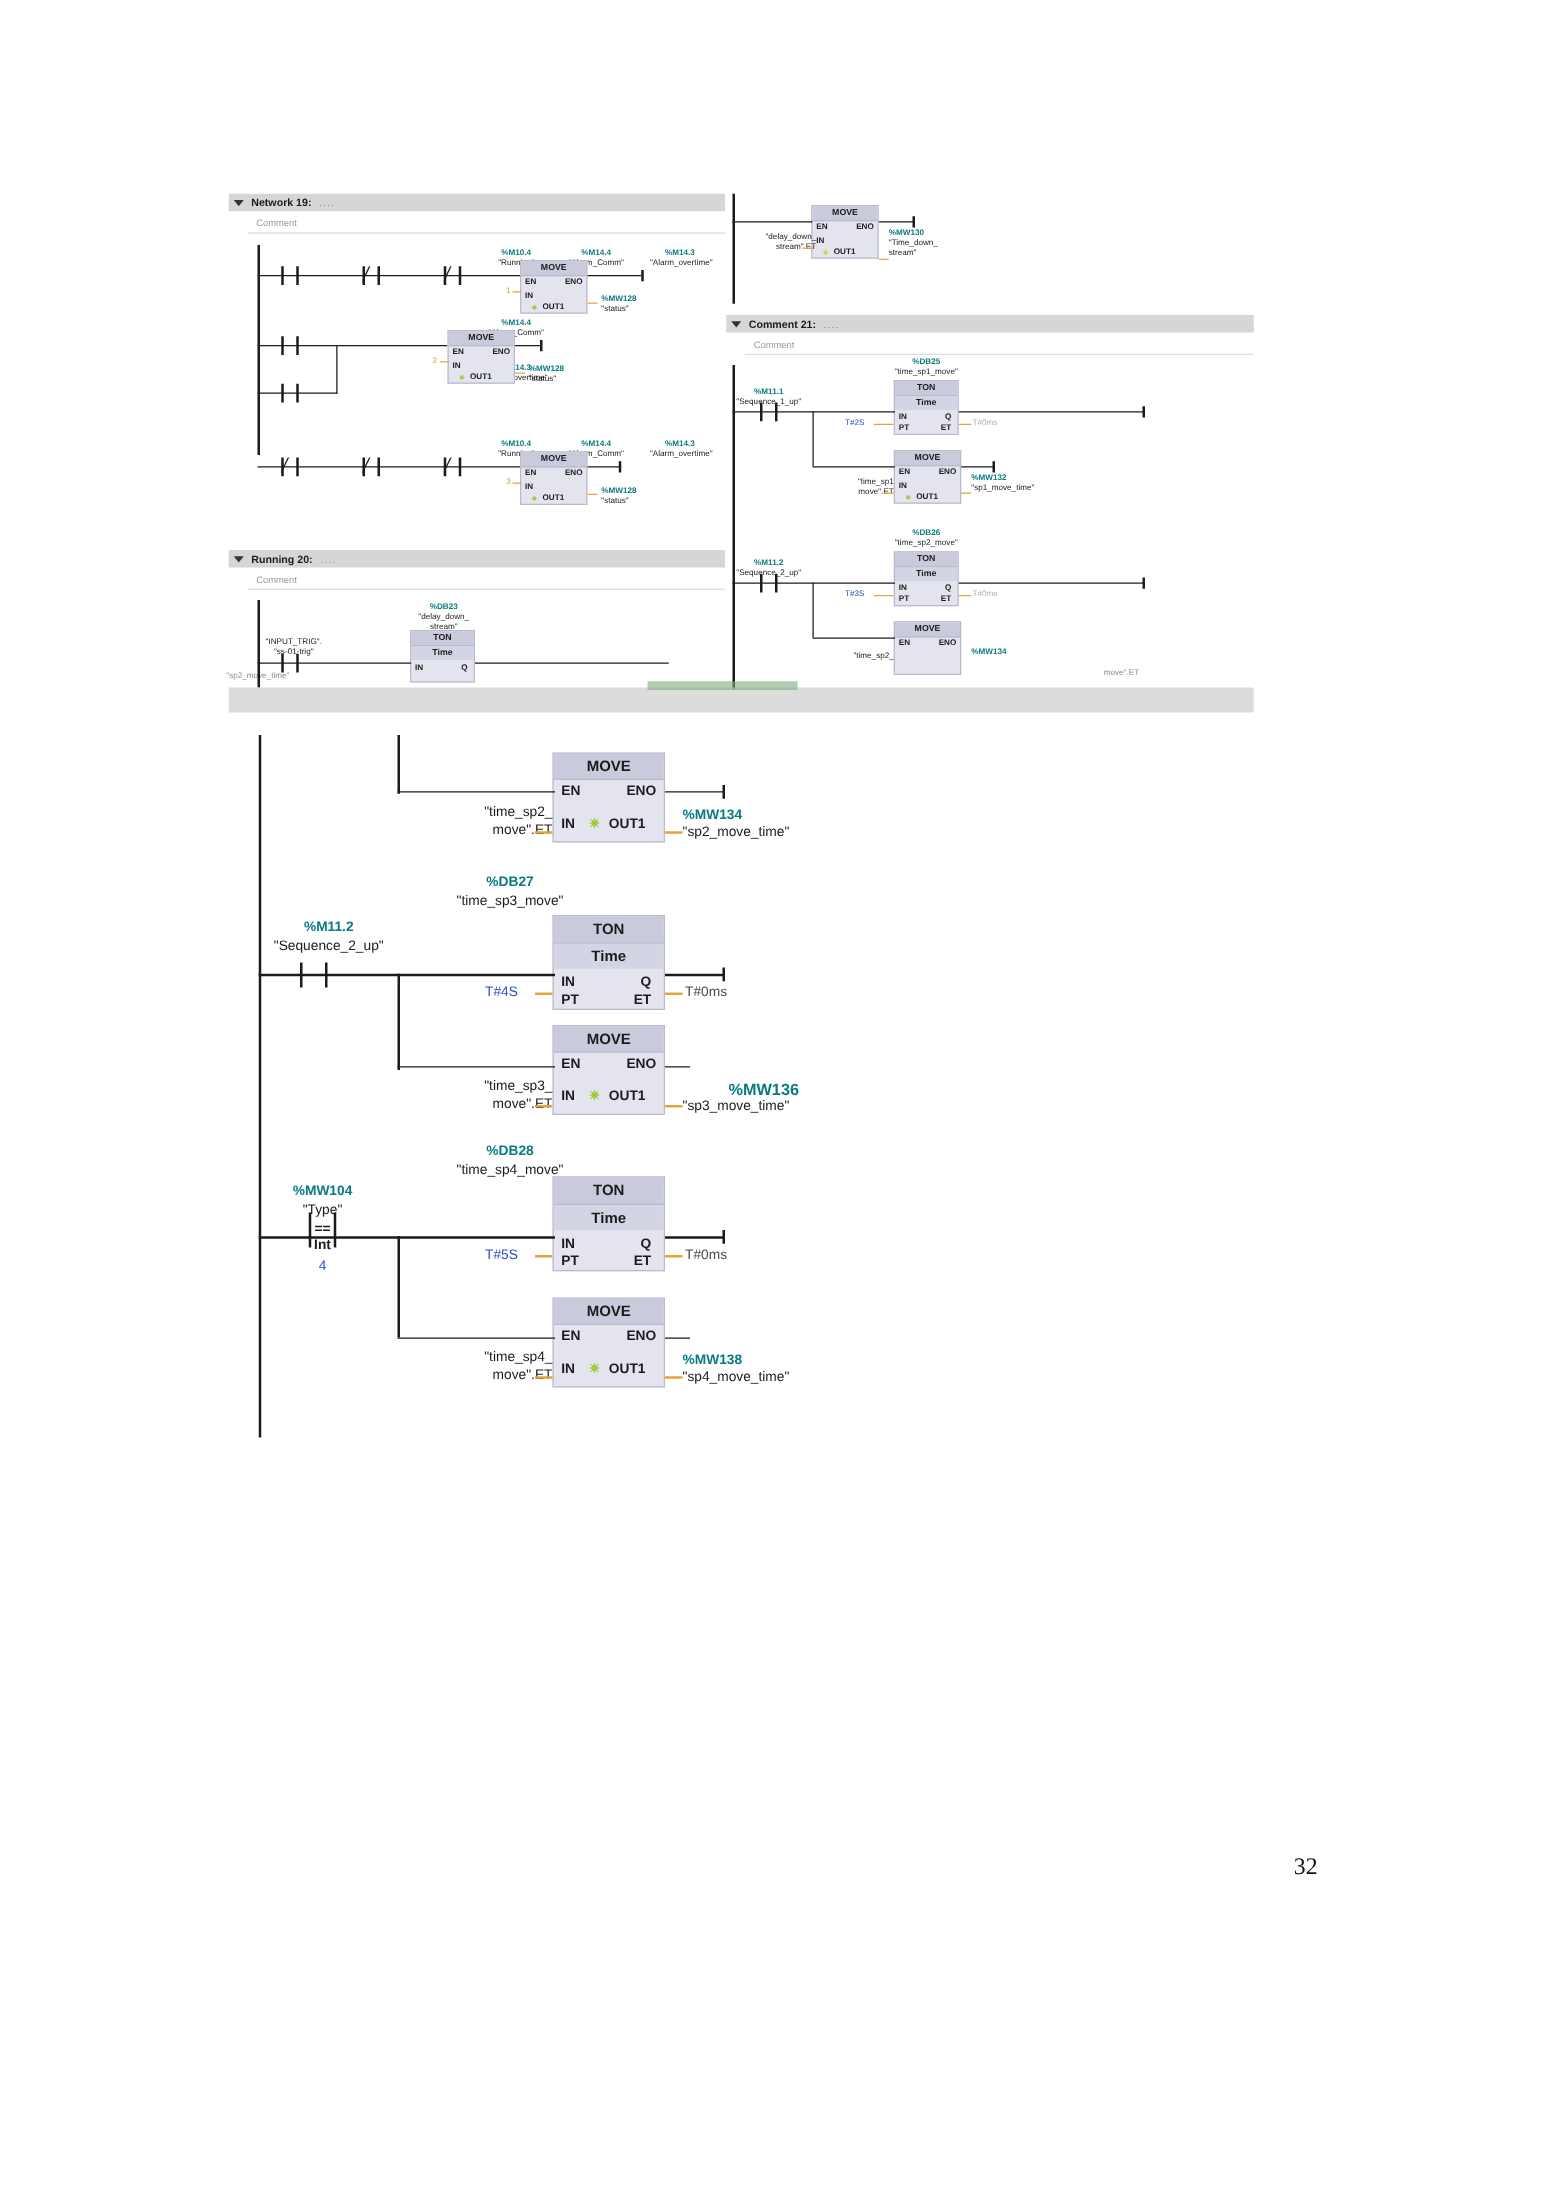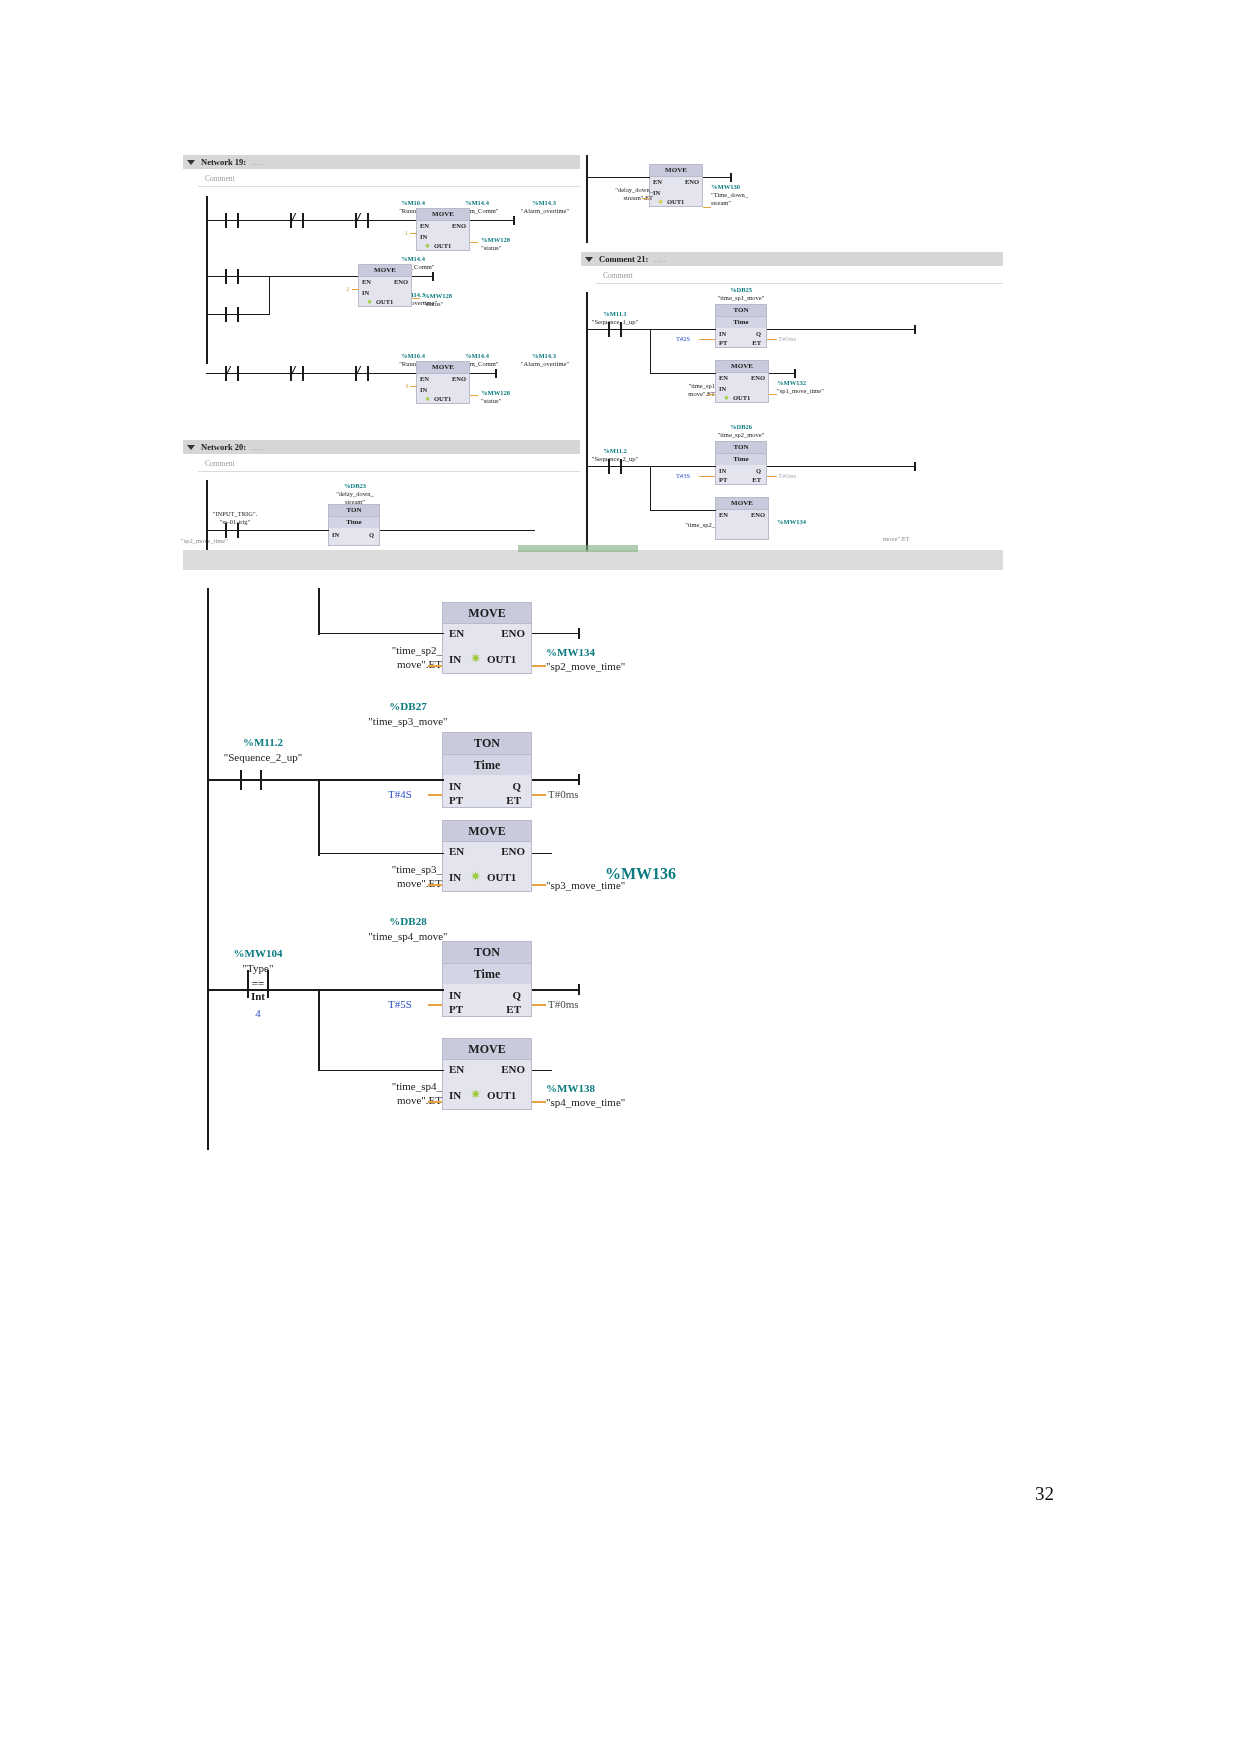--- a/index.html
+++ b/index.html
@@ -1,21 +1,21 @@
 <!DOCTYPE html>
 <html><head>
 <meta charset="utf-8">
 <style>
   html,body{margin:0;padding:0;background:#ffffff;}
   body{width:1241px;height:1754px;position:relative;font-family:"Liberation Sans",sans-serif;overflow:hidden;}
 
   .page{position:absolute;inset:0;background:#fff;}
 
   
-  .shot{position:absolute;background:#fff;font-family:Liberation Serif, serif;}
+  .shot{position:absolute;background:#fff;}
   .nethdr{position:absolute;background:#d6d6d6;height:14px;display:flex;align-items:center;font-size:8.5px;font-weight:bold;color:#1b1b1b;padding-left:4px;box-sizing:border-box;}
   .nethdr .tri{width:0;height:0;border-left:4px solid transparent;border-right:4px solid transparent;border-top:5px solid #333;margin-right:6px;}
   .nethdr .dots{font-weight:normal;color:#888;margin-left:6px;letter-spacing:1px;font-size:8px;}
   .comment{position:absolute;font-size:7.5px;color:#9a9a9a;}
   .cmtline{position:absolute;border-bottom:1px solid #dcdcdc;}
 
   .rail{position:absolute;background:#1b1b1b;}
   .wire{position:absolute;background:#1b1b1b;}
   .wire.h{height:1.4px;}
   .wire.v{width:1.4px;}
@@ -175,21 +175,21 @@
     <div class="wire h" style="left:287px;top:221px;width:26px;"></div>
     <div class="endpt" style="left:312px;top:217px;height:9px;"></div>
     <div class="numin" style="left:222px;top:230px;font-size:6.5px;">3</div>
     <div class="owire" style="left:227px;top:234px;width:7px;"></div>
     <div class="owire" style="left:287px;top:243px;width:8px;"></div>
     <div class="lbl addr" style="left:270px;top:237px;width:70px;font-size:6.5px;text-align:left;padding-left:28px;">%MW128</div>
     <div class="lbl nm" style="left:270px;top:245px;width:70px;font-size:6.5px;text-align:left;padding-left:28px;">"status"</div>
 
     <div class="nethdr" style="left:0px;top:288px;width:397px;">
       <span class="tri"></span>
-      <span>Network 20:</span>
+      <span>Running 20:</span>
       <span class="dots">....</span>
     </div>
     <div class="comment" style="left:22px;top:307px;">Comment</div>
     <div class="cmtline" style="left:15px;top:319px;width:382px;"></div>
 
     <div class="rail" style="left:23px;top:328px;width:1.8px;height:70px;"></div>
 
     <div class="lbl addr" style="left:140px;top:330px;width:64px;font-size:6.5px;">%DB23</div>
     <div class="lbl nm" style="left:132px;top:338px;width:80px;font-size:6.5px;">"delay_down_</div>
     <div class="lbl nm" style="left:132px;top:346px;width:80px;font-size:6.5px;">stream"</div>
@@ -384,21 +384,21 @@
       <div class="pin" style="left:6px;top:50px;font-size:11px;">IN</div>
       <div class="star" style="left:28px;top:49px;font-size:11px;">✷</div>
       <div class="pin" style="left:44px;top:50px;font-size:11px;">OUT1</div>
     </div>
     <div class="wire h" style="left:118px;top:265px;width:126px;"></div>
     <div class="wire h" style="left:332px;top:265px;width:20px;"></div>
     <div class="lbl nm" style="left:150px;top:275px;width:92px;text-align:right;font-size:11px;">"time_sp3_</div>
     <div class="lbl nm" style="left:150px;top:289px;width:92px;text-align:right;font-size:11px;">move".ET</div>
     <div class="owire" style="left:228px;top:296px;width:14px;height:2px;"></div>
     <div class="owire" style="left:332px;top:296px;width:14px;height:2px;"></div>
-    <div class="lbl addr" style="left:346px;top:277px;width:130px;text-align:right;font-size:16px;">%MW136</div>
+    <div class="lbl addr" style="left:346px;top:277px;width:130px;text-align:center;font-size:13px;">%MW136</div>
     <div class="lbl nm" style="left:346px;top:291px;width:130px;text-align:left;font-size:11px;">"sp3_move_time"</div>
 
     <div class="lbl addr" style="left:148px;top:327px;width:120px;font-size:11px;">%DB28</div>
     <div class="lbl nm" style="left:138px;top:342px;width:140px;font-size:11px;">"time_sp4_move"</div>
 
     <div class="lbl addr" style="left:8px;top:359px;width:100px;font-size:11px;">%MW104</div>
     <div class="lbl nm" style="left:8px;top:374px;width:100px;font-size:11px;">"Type"</div>
     <div class="lbl nm" style="left:8px;top:389px;width:100px;font-size:11px;font-weight:bold;">==</div>
     <div class="lbl nm" style="left:8px;top:402px;width:100px;font-size:11px;font-weight:bold;">Int</div>
     <div class="lbl tval" style="left:8px;top:419px;width:100px;font-size:11px;position:absolute;text-align:center;">4</div>

